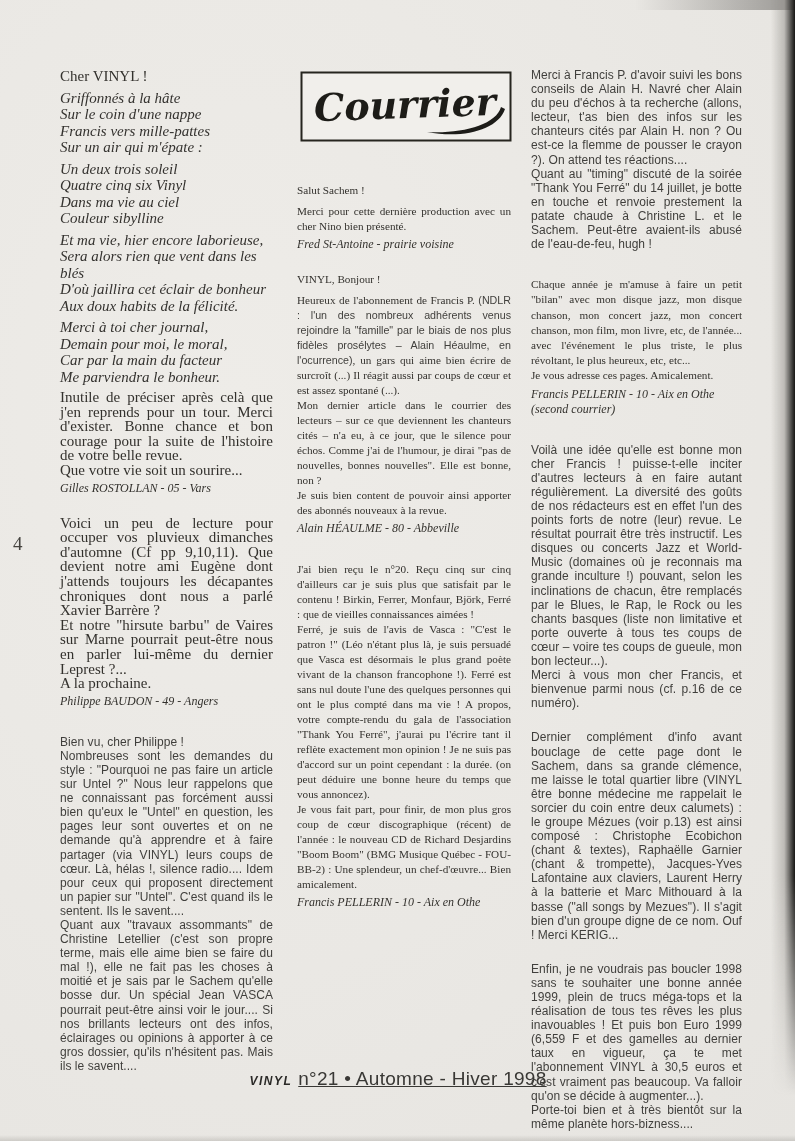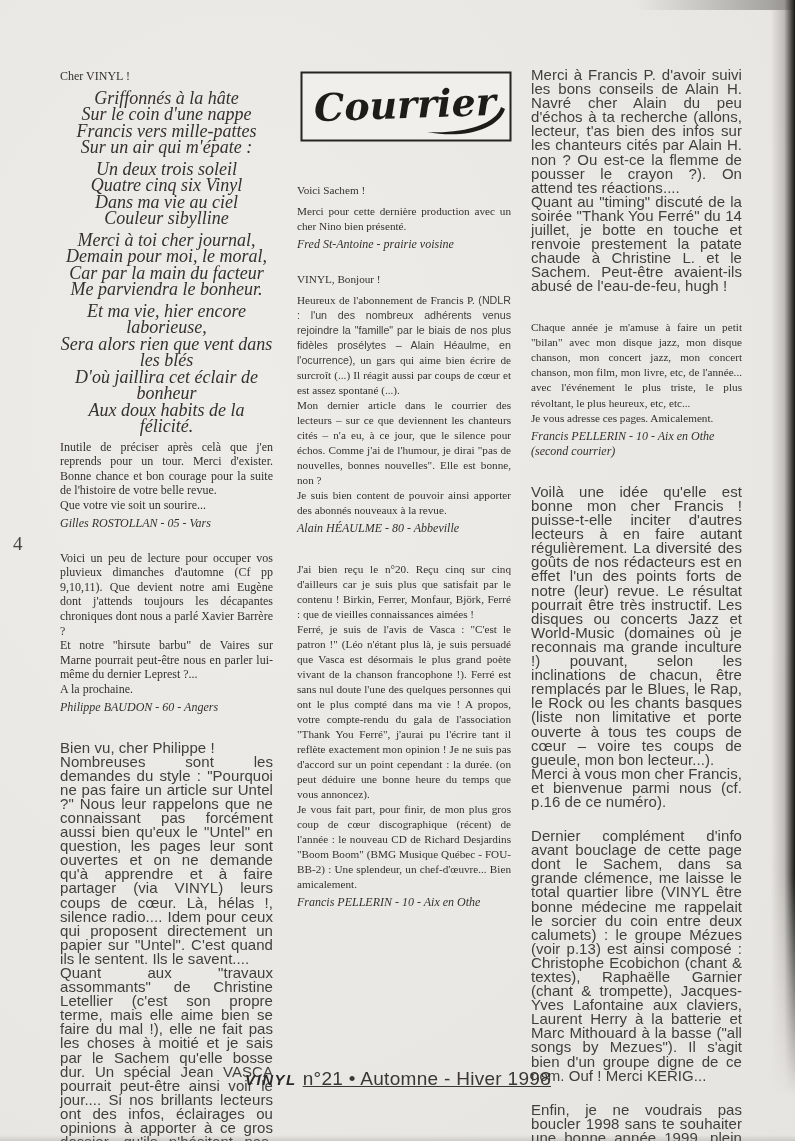--- a/index.html
+++ b/index.html
@@ -28,44 +28,44 @@
     font-family:"Liberation Serif", serif;
   }
   .masthead{position:absolute;left:300px;top:71px;width:212px;height:71px;}
   
   .col{position:absolute;color:#34322e;}
   .col-left{left:60px;top:69px;width:213px;}
   .col-middle{left:297px;top:183px;width:214px;}
   .col-right{left:531px;top:68px;width:211px;}
   
   .blk{margin:0;}
-  .serif{font-family:"Liberation Serif", serif;font-size:12px;line-height:14.6px;color:#33312d;}
+  .serif{font-family:"Liberation Serif", serif;font-size:15px;line-height:14.6px;color:#33312d;}
   .col-middle .serif{font-size:11.2px;line-height:15px;}
   .col-right .serif{font-size:11.2px;line-height:15.2px;}
-  .sans{font-family:"Liberation Sans", sans-serif;font-size:15px;line-height:14.1px;color:#403f3c;letter-spacing:0.05px;}
+  .sans{font-family:"Liberation Sans", sans-serif;font-size:12px;line-height:14.1px;color:#403f3c;letter-spacing:0.05px;}
   .para{text-align:justify;}
-  .stanza{font-style:italic;text-align:center;font-size:18px;line-height:16.5px;margin-bottom:5px;color:#34322f;}
+  .stanza{font-style:italic;font-size:15px;line-height:16.5px;margin-bottom:5px;color:#34322f;}
   .stanza:last-of-type{margin-bottom:8px;}
   .line{margin-bottom:0;}
   .salutation{margin-bottom:6px;}
   .sig{font-style:italic;text-align:left;margin-top:3px;font-size:12px;font-family:"Liberation Serif", serif;color:#33312d;}
   .sig.bold-sans{font-style:normal;font-family:"Liberation Sans", sans-serif;font-weight:normal;font-size:12.5px;letter-spacing:0.4px;color:#32312f;}
   .gap-sm{margin-top:20px;}
   .gap-md{margin-top:20px;}
   .gap-lg{margin-top:26px;}
   .seg-serif{font-family:"Liberation Serif", serif;}
   .seg-sans{font-family:"Liberation Sans", sans-serif;font-size:10.7px;color:#403f3c;}
   
   .footer{
     position:absolute;left:288px;top:1068px;width:220px;
     display:flex;align-items:baseline;justify-content:center;gap:6px;white-space:nowrap;
   }
   .footer .brand{
     font-family:"Liberation Sans", sans-serif;font-weight:bold;font-style:italic;
-    font-size:15px;letter-spacing:1.5px;color:#2a2927;
+    font-size:12px;letter-spacing:1.5px;color:#2a2927;
   }
   .footer .ftext{
     font-family:"Liberation Sans", sans-serif;font-size:19px;color:#393835;letter-spacing:0.3px;text-decoration:underline;
   }
 </style>
 </head>
 <body>
 
 <div class="page">
 
@@ -87,44 +87,44 @@
         <div class="pline">Francis vers mille-pattes</div>
         <div class="pline">Sur un air qui m'épate :</div>
       </div>
       <div class="blk stanza">
         <div class="pline">Un deux trois soleil</div>
         <div class="pline">Quatre cinq six Vinyl</div>
         <div class="pline">Dans ma vie au ciel</div>
         <div class="pline">Couleur sibylline</div>
       </div>
       <div class="blk stanza">
+        <div class="pline">Et ma vie, hier encore laborieuse,</div>
+        <div class="pline">Sera alors rien que vent dans les blés</div>
+        <div class="pline">D'où jaillira cet éclair de bonheur</div>
+        <div class="pline">Aux doux habits de la félicité.</div>
+      </div>
+      <div class="blk stanza">
         <div class="pline">Merci à toi cher journal,</div>
         <div class="pline">Demain pour moi, le moral,</div>
         <div class="pline">Car par la main du facteur</div>
         <div class="pline">Me parviendra le bonheur.</div>
-      </div>
-      <div class="blk stanza">
-        <div class="pline">Et ma vie, hier encore laborieuse,</div>
-        <div class="pline">Sera alors rien que vent dans les blés</div>
-        <div class="pline">D'où jaillira cet éclair de bonheur</div>
-        <div class="pline">Aux doux habits de la félicité.</div>
       </div>
       <div class="blk para serif">Inutile de préciser après celà que j'en reprends pour un tour. Merci d'exister. Bonne chance et bon courage pour la suite de l'histoire de votre belle revue.</div>
       <div class="blk line serif">Que votre vie soit un sourire...</div>
       <div class="blk sig">Gilles ROSTOLLAN - 05 - Vars</div>
       <div class="blk para serif gap-md">Voici un peu de lecture pour occuper vos pluvieux dimanches d'automne (Cf pp 9,10,11). Que devient notre ami Eugène dont j'attends toujours les décapantes chroniques dont nous a parlé Xavier Barrère ?</div>
       <div class="blk para serif">Et notre "hirsute barbu" de Vaires sur Marne pourrait peut-être nous en parler lui-même du dernier Leprest ?...</div>
       <div class="blk line serif">A la prochaine.</div>
-      <div class="blk sig">Philippe BAUDON - 60 - Angers</div>
+      <div class="blk sig">Philippe BAUDON - 49 - Angers</div>
       <div class="blk line sans gap-lg">Bien vu, cher Philippe !</div>
       <div class="blk para sans">Nombreuses sont les demandes du style : "Pourquoi ne pas faire un article sur Untel ?" Nous leur rappelons que ne connaissant pas forcément aussi bien qu'eux le "Untel" en question, les pages leur sont ouvertes et on ne demande qu'à apprendre et à faire partager (via VINYL) leurs coups de cœur. Là, hélas !, silence radio.... Idem pour ceux qui proposent directement un papier sur "Untel". C'est quand ils le sentent. Ils le savent....</div>
       <div class="blk para sans">Quant aux "travaux assommants" de Christine Letellier (c'est son propre terme, mais elle aime bien se faire du mal !), elle ne fait pas les choses à moitié et je sais par le Sachem qu'elle bosse dur. Un spécial Jean VASCA pourrait peut-être ainsi voir le jour.... Si nos brillants lecteurs ont des infos, éclairages ou opinions à apporter à ce gros dossier, qu'ils n'hésitent pas. Mais ils le savent....</div>
     </div>
   <div class="col col-middle" id="col-middle">
-      <div class="blk line serif salutation">Voici Sachem !</div>
+      <div class="blk line serif salutation">Salut Sachem !</div>
       <div class="blk para serif">Merci pour cette dernière production avec un cher Nino bien présenté.</div>
       <div class="blk sig">Fred St-Antoine - prairie voisine</div>
       <div class="blk line serif gap-md salutation">VINYL, Bonjour !</div>
       <div class="blk para serif"><span class="seg-serif">Heureux de l'abonnement de Francis P. </span><span class="seg-sans">(NDLR : l'un des nombreux adhérents venus rejoindre la "famille" par le biais de nos plus fidèles prosélytes – Alain Héaulme, en l'ocurrence)</span><span class="seg-serif">, un gars qui aime bien écrire de surcroît (...) Il réagit aussi par coups de cœur et est assez spontané (...).</span></div>
       <div class="blk para serif">Mon dernier article dans le courrier des lecteurs – sur ce que deviennent les chanteurs cités – n'a eu, à ce jour, que le silence pour échos. Comme j'ai de l'humour, je dirai "pas de nouvelles, bonnes nouvelles". Elle est bonne, non ?</div>
       <div class="blk para serif">Je suis bien content de pouvoir ainsi apporter des abonnés nouveaux à la revue.</div>
       <div class="blk sig">Alain HÉAULME - 80 - Abbeville</div>
       <div class="blk para serif gap-lg">J'ai bien reçu le n°20. Reçu cinq sur cinq d'ailleurs car je suis plus que satisfait par le contenu ! Birkin, Ferrer, Monfaur, Björk, Ferré : que de vieilles connaissances aimées !</div>
       <div class="blk para serif">Ferré, je suis de l'avis de Vasca : "C'est le patron !" (Léo n'étant plus là, je suis persuadé que Vasca est désormais le plus grand poète vivant de la chanson francophone !). Ferré est sans nul doute l'une des quelques personnes qui ont le plus compté dans ma vie ! A propos, votre compte-rendu du gala de l'association "Thank You Ferré", j'aurai pu l'écrire tant il reflète exactement mon opinion ! Je ne suis pas d'accord sur un point cependant : la durée. (on peut déduire une bonne heure du temps que vous annoncez).</div>
       <div class="blk para serif">Je vous fait part, pour finir, de mon plus gros coup de cœur discographique (récent) de l'année : le nouveau CD de Richard Desjardins "Boom Boom" (BMG Musique Québec - FOU-BB-2) : Une splendeur, un chef-d'œuvre... Bien amicalement.</div>

